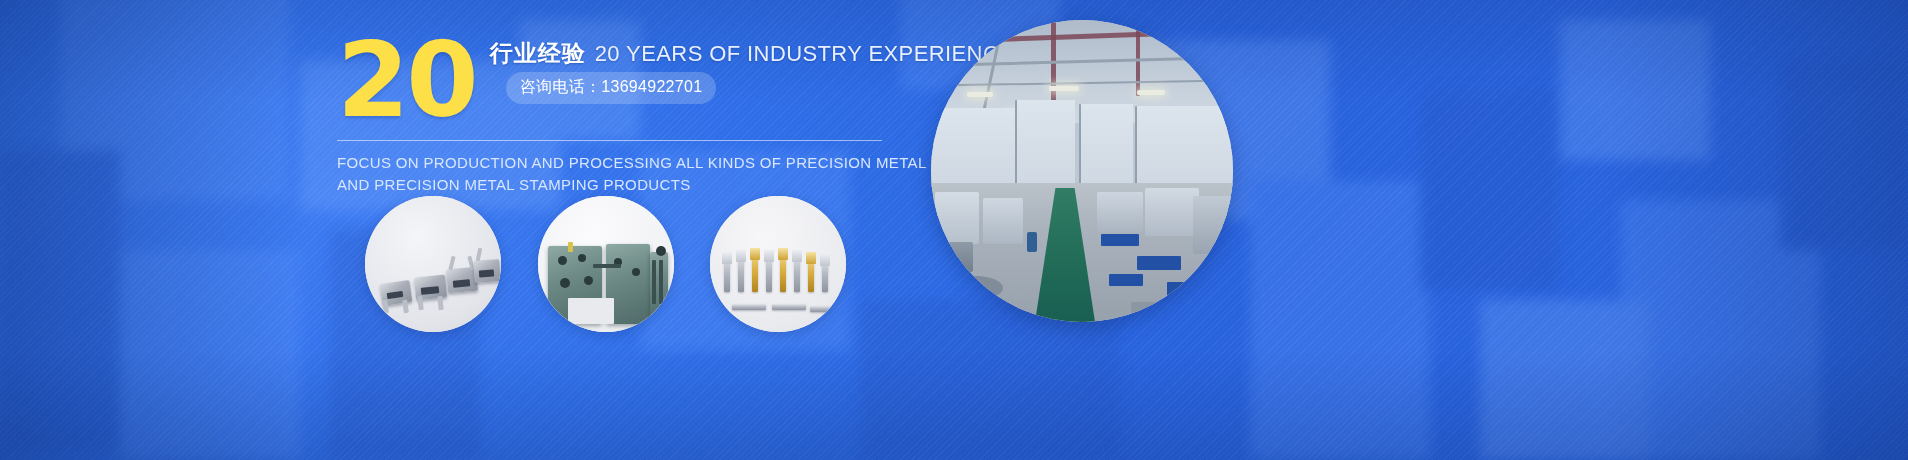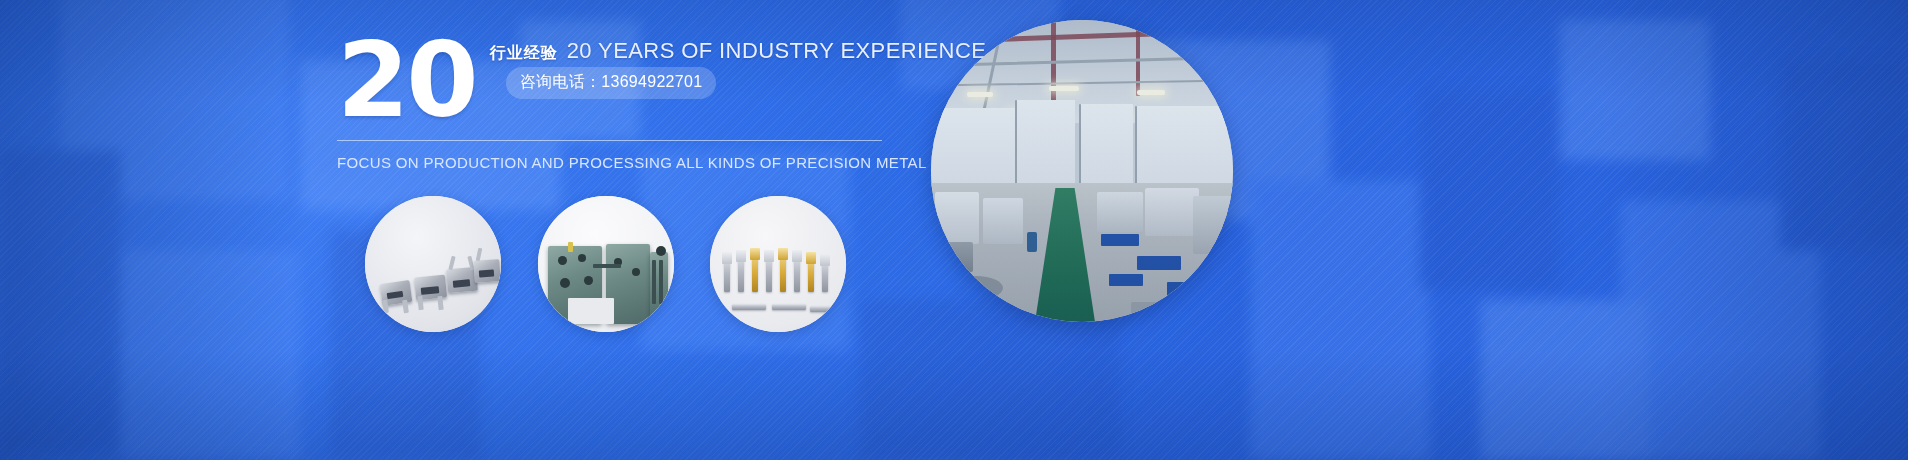--- a/index.html
+++ b/index.html
@@ -46,32 +46,32 @@
   }
 
   
   .copy{position:absolute;left:337px;top:34px;width:560px;}
 
   .head-row{display:flex;align-items:flex-start;}
 
   .big20{
     font-size:104px;line-height:.82;
     font-weight:900;
-    color:#ffffff;
+    color:#fde047;
     letter-spacing:-3px;
     font-family:"DejaVu Sans","Liberation Sans",sans-serif;
     margin-top:4px;
     text-shadow:0 2px 3px rgba(10,40,110,.25);
   }
 
   .head-right{margin-left:14px;padding-top:4px;}
 
   .line1{display:flex;align-items:baseline;white-space:nowrap;}
   .cn-small{
-    font-size:16px;font-weight:700;color:#ffffff;
+    font-size:23px;font-weight:700;color:#ffffff;
     letter-spacing:1px;
     text-shadow:0 1px 2px rgba(10,40,110,.35);
   }
   .en-top{
     font-size:22px;color:#e8f0ff;font-weight:300;
     letter-spacing:.4px;margin-left:9px;
     text-shadow:0 1px 2px rgba(10,40,110,.3);
   }
 
   .line2{display:flex;align-items:center;white-space:nowrap;margin-top:3px;}
@@ -208,20 +208,21 @@
           <span class="phone-pill">咨询电话：13694922701</span>
         </div>
 
       </div>
     </div>
 
     <div class="divider"></div>
 
     <div class="subtitle">
       <div>FOCUS ON PRODUCTION AND PROCESSING ALL KINDS OF PRECISION METAL STAMPING MOLDS</div>
+      <div>AND PRECISION METAL STAMPING PRODUCTS</div>
     </div>
 
   </div>
 
   <div class="pcircle pc1">
     <div class="pc-inner">
 
       <div class="conn" style="left:16px;top:86px;width:30px;height:22px;transform:rotate(-8deg);"></div>
       <div class="conn-dark" style="left:22px;top:96px;width:16px;height:6px;transform:rotate(-8deg);"></div>
       <div class="conn-leg" style="left:18px;top:104px;width:5px;height:13px;transform:rotate(-8deg);"></div>

